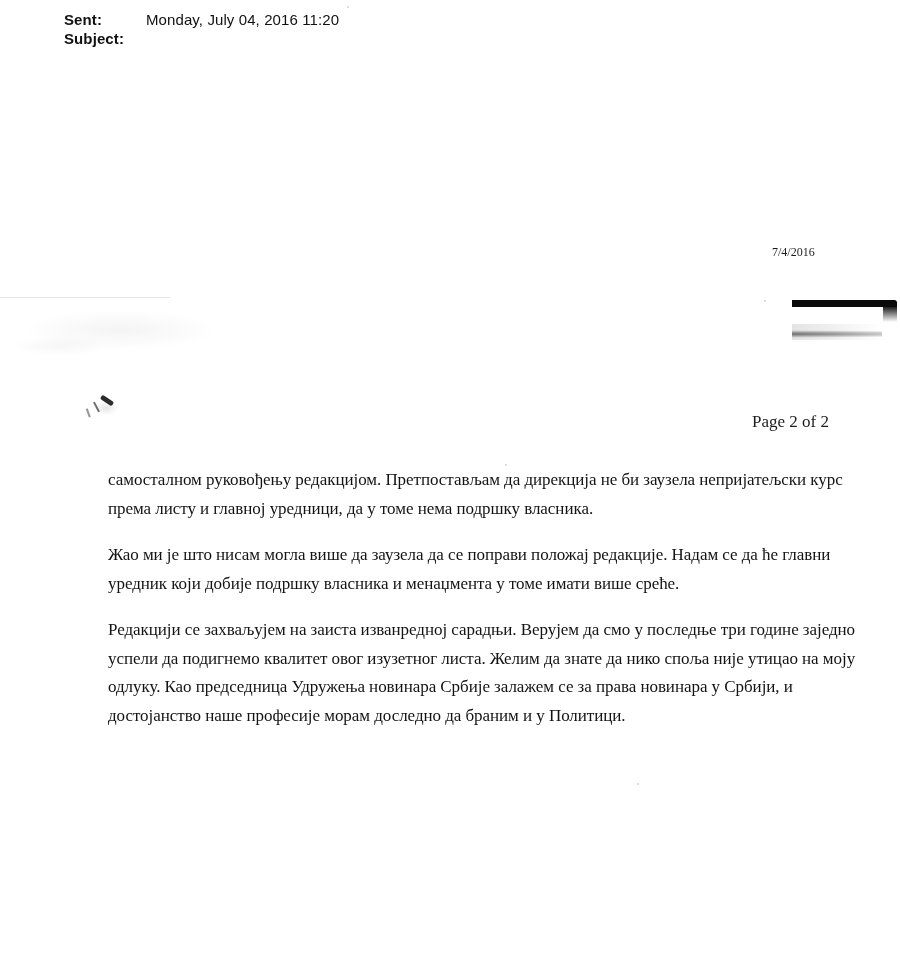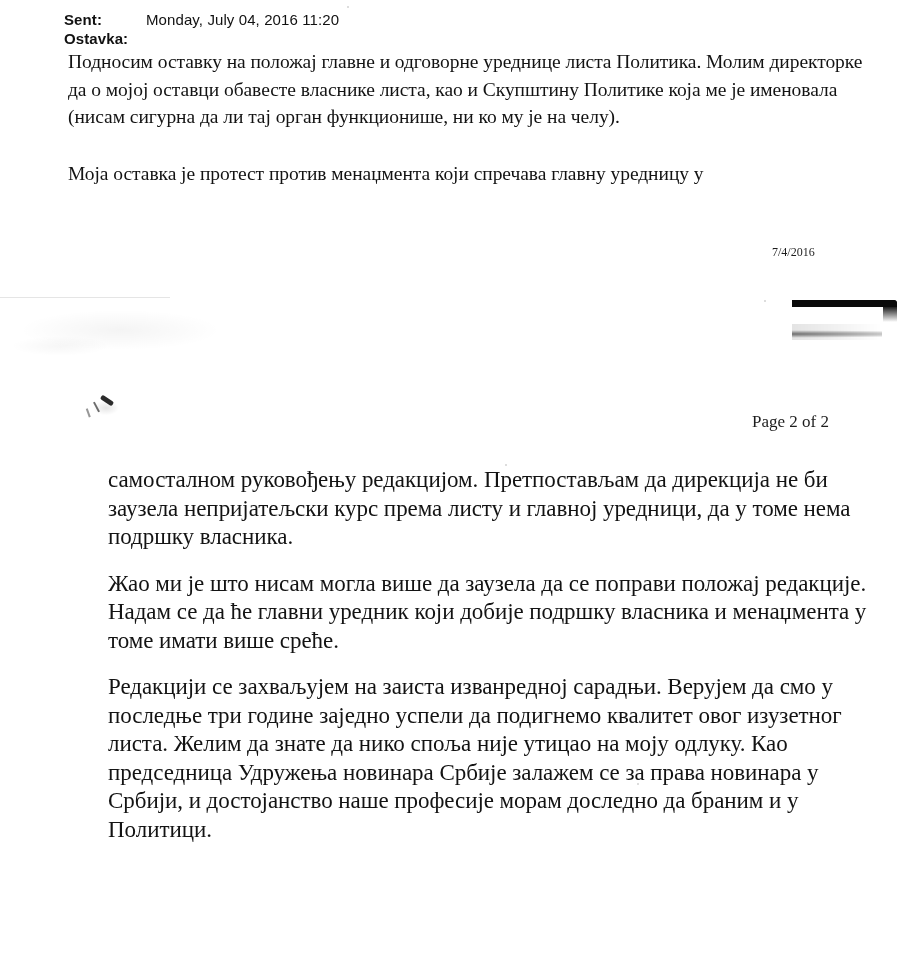--- a/index.html
+++ b/index.html
@@ -201,21 +201,21 @@
   }
 
   #page2-body {
     position: absolute;
     left: 108px;
     top: 466px;
     width: 780px;
   }
   #page2-body .body-p2 {
     font-family: "Liberation Serif", "DejaVu Serif", serif;
-    font-size: 23px;
+    font-size: 17px;
     line-height: 28.5px;
     color: #131313;
     letter-spacing: -0.05px;
     margin: 0 0 18px 0;
   }
   #page2-body .body-p2:last-child { margin-bottom: 0; }
   .p2-gap-large { margin-bottom: 22px !important; }
 
   
   .speck {
@@ -229,26 +229,24 @@
 <body>
 
 <div class="scan-page" id="scan-page-top">
 
   <div id="email-header">
     <div class="hdr-row" id="hdr-row-sent">
       <span class="hdr-label">Sent:</span>
       <span class="hdr-value">Monday, July 04, 2016 11:20</span>
     </div>
     <div class="hdr-row" id="hdr-row-subject">
-      <span class="hdr-label">Ostavka:</span>
+      <span class="hdr-label">Subject:</span>
     </div>
   </div>
 
-  <div class="body-p" id="p1-para-1">Подносим оставку на положај главне и одговорне уреднице листа Политика. Молим директорке да о мојој оставци обавесте власнике листа, као и Скупштину Политике која ме је именовала (нисам сигурна да ли тај орган функционише, ни ко му је на челу).</div>
-  <div class="body-p" id="p1-para-2">Моја оставка је протест против менаџмента који спречава главну уредницу у</div>
 
   <div id="page1-date">7/4/2016</div>
 </div>
 
 <div id="scan-seam">
   <div class="seam-top-hairline"></div>
   <div class="seam-dark-bar"></div>
   <div class="seam-edge-left"></div>
   <div class="seam-soft-shadow"></div>
 </div>

